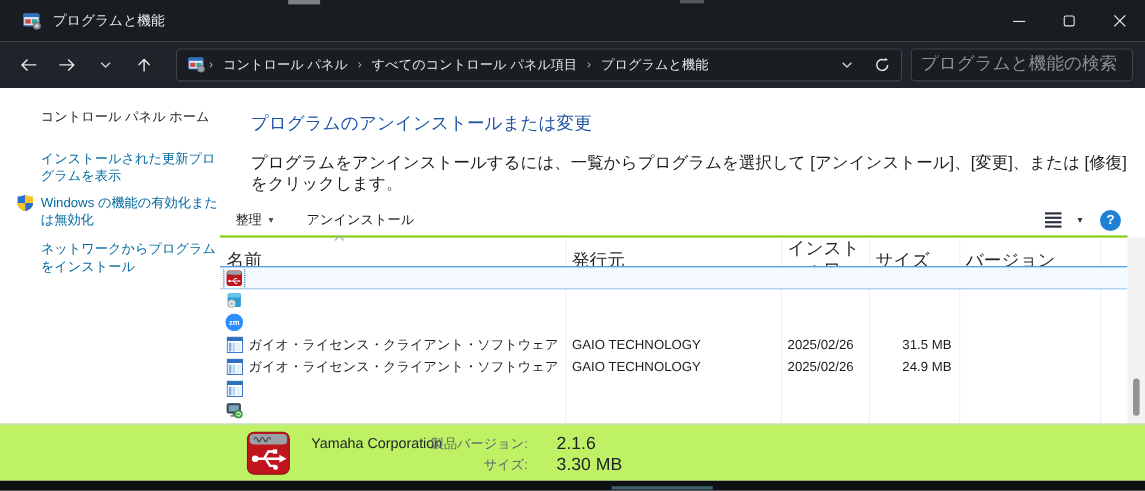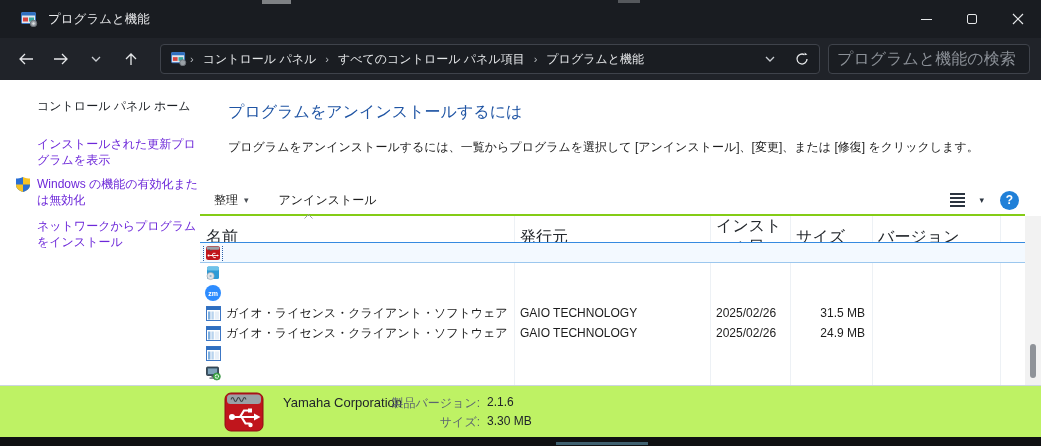--- a/index.html
+++ b/index.html
@@ -29,26 +29,26 @@
   .search-box { position:absolute; left:828px; top:6px; width:202px; height:30px; background:#1a1d22; border:1px solid #3f434b; border-radius:4px; display:flex; align-items:center; }
   .search-box input { flex:1; background:transparent; border:none; outline:none; color:#8b5cf6; font-size:16px; padding:0 8px; font-family:inherit; }
   .search-box input::placeholder { color:#8b9097; opacity:1; }
   .search-box .mag { margin-right:9px; }
 
   
   .content { position:absolute; left:0; top:80px; width:1041px; height:357px; background:#fff; color:#1c1c1c; }
 
   .sidebar { position:absolute; left:0; top:0; width:212px; height:300px; }
   .side-item { position:absolute; left:30px; font-size:12px; line-height:16px; width:170px;margin-left:7px; }
-  .side-link { color:#6d28d9; cursor:pointer; }
+  .side-link { color:#0369a1; cursor:pointer; }
   .side-home { color:#1b1f24; }
   .shield { position:absolute; left:-22px; top:1px; }
 
   .heading { position:absolute; left:228px; top:22px; font-size:16px; color:#2055a4; }
-  .desc { position:absolute; left:228px; top:59px; font-size:12px; color:#1c1c1c; }
+  .desc { position:absolute; left:228px; top:59px; font-size:15px; color:#1c1c1c; }
 
   .toolbar { position:absolute; left:200px; top:106px; width:825px; height:30px; display:flex; align-items:center; border-bottom:2px solid #84cc16; font-size:12px; }
   .tool-btn { display:flex; align-items:center; padding:4px 8px; margin-left:6px; border-radius:3px; color:#1c1c1c; }
   .tool-caret { font-size:9px; color:#4a4f55; margin-left:6px; }
   .toolbar-right { margin-left:auto; display:flex; align-items:center; margin-right:6px; }
   .view-lines { display:flex; flex-direction:column; gap:2px; margin-right:8px; }
   .view-lines span { display:block; width:15px; height:2px; background:#2b3440; }
   .help-btn { width:19px; height:19px; border-radius:50%; background:#2080d8; color:#fff; font-size:12px; font-weight:bold; display:flex; align-items:center; justify-content:center; margin-left:16px; }
 
   
@@ -67,21 +67,21 @@
   .trow.selected .row-icon { outline:1px dotted #2b5fa8; outline-offset:1px; }
 
   .scrollbar { position:absolute; left:1025px; top:136px; width:16px; height:169px; background:#f2f2f2; }
   .scroll-thumb { position:absolute; left:5px; top:128px; width:6px; height:34px; background:#8f9399; border-radius:3px; }
 
   
   .details { position:absolute; left:0; top:305px; width:1041px; height:52px; background:#bef264; border-top:1px solid #ccd6e0; }
   .details .big-icon { position:absolute; left:222px; top:4px; }
   .d-name { position:absolute; left:283px; top:9px; font-size:13px; color:#20242a; }
   .d-label { position:absolute; width:108px; text-align:right; font-size:12px; color:#5c6670; }
-  .d-value { position:absolute; left:487px; font-size:12px; color:#20242a; }
+  .d-value { position:absolute; left:506px; font-size:16px; color:#20242a; }
 
   .bottom-strip { position:absolute; left:0; top:437px; width:1041px; height:9px; background:#0f1012; }
   .strip-sliver { position:absolute; left:556px; top:5px; width:92px; height:3px; background:#3f606f; }
 </style>
 </head>
 <body>
 
 <div id="window">
 
   <div class="titlebar">
@@ -181,21 +181,21 @@
           <path d="M8 0 C5.5 1.2 3 1.6 1 1.6 L1 8 C1 11.5 4.5 14 8 15 L8 0 Z" fill="#2a6fd4"></path>
           <path d="M8 0 C10.5 1.2 13 1.6 15 1.6 L15 8 C15 11.5 11.5 14 8 15 L8 0 Z" fill="#f7c325"></path>
           <path d="M8 7.5 L1 7.5 L1 8 C1 11.5 4.5 14 8 15 Z" fill="#f7c325"></path>
           <path d="M8 7.5 L15 7.5 L15 8 C15 11.5 11.5 14 8 15 Z" fill="#2a6fd4"></path>
         </svg>
         <span>Windows の機能の有効化または無効化</span>
       </div>
       <div class="side-item side-link" style="top:138px;">ネットワークからプログラムをインストール</div>
     </div>
 
-    <div class="heading">プログラムをアンインストールするには</div>
+    <div class="heading">プログラムのアンインストールまたは変更</div>
     <div class="desc">プログラムをアンインストールするには、一覧からプログラムを選択して [アンインストール]、[変更]、または [修復] をクリックします。</div>
 
     <div class="toolbar">
       <div class="tool-btn">
         <span>整理</span>
         <span class="tool-caret">▾</span>
       </div>
       <div class="tool-btn" style="margin-left:14px;">
         <span>アンインストール</span>
       </div>

